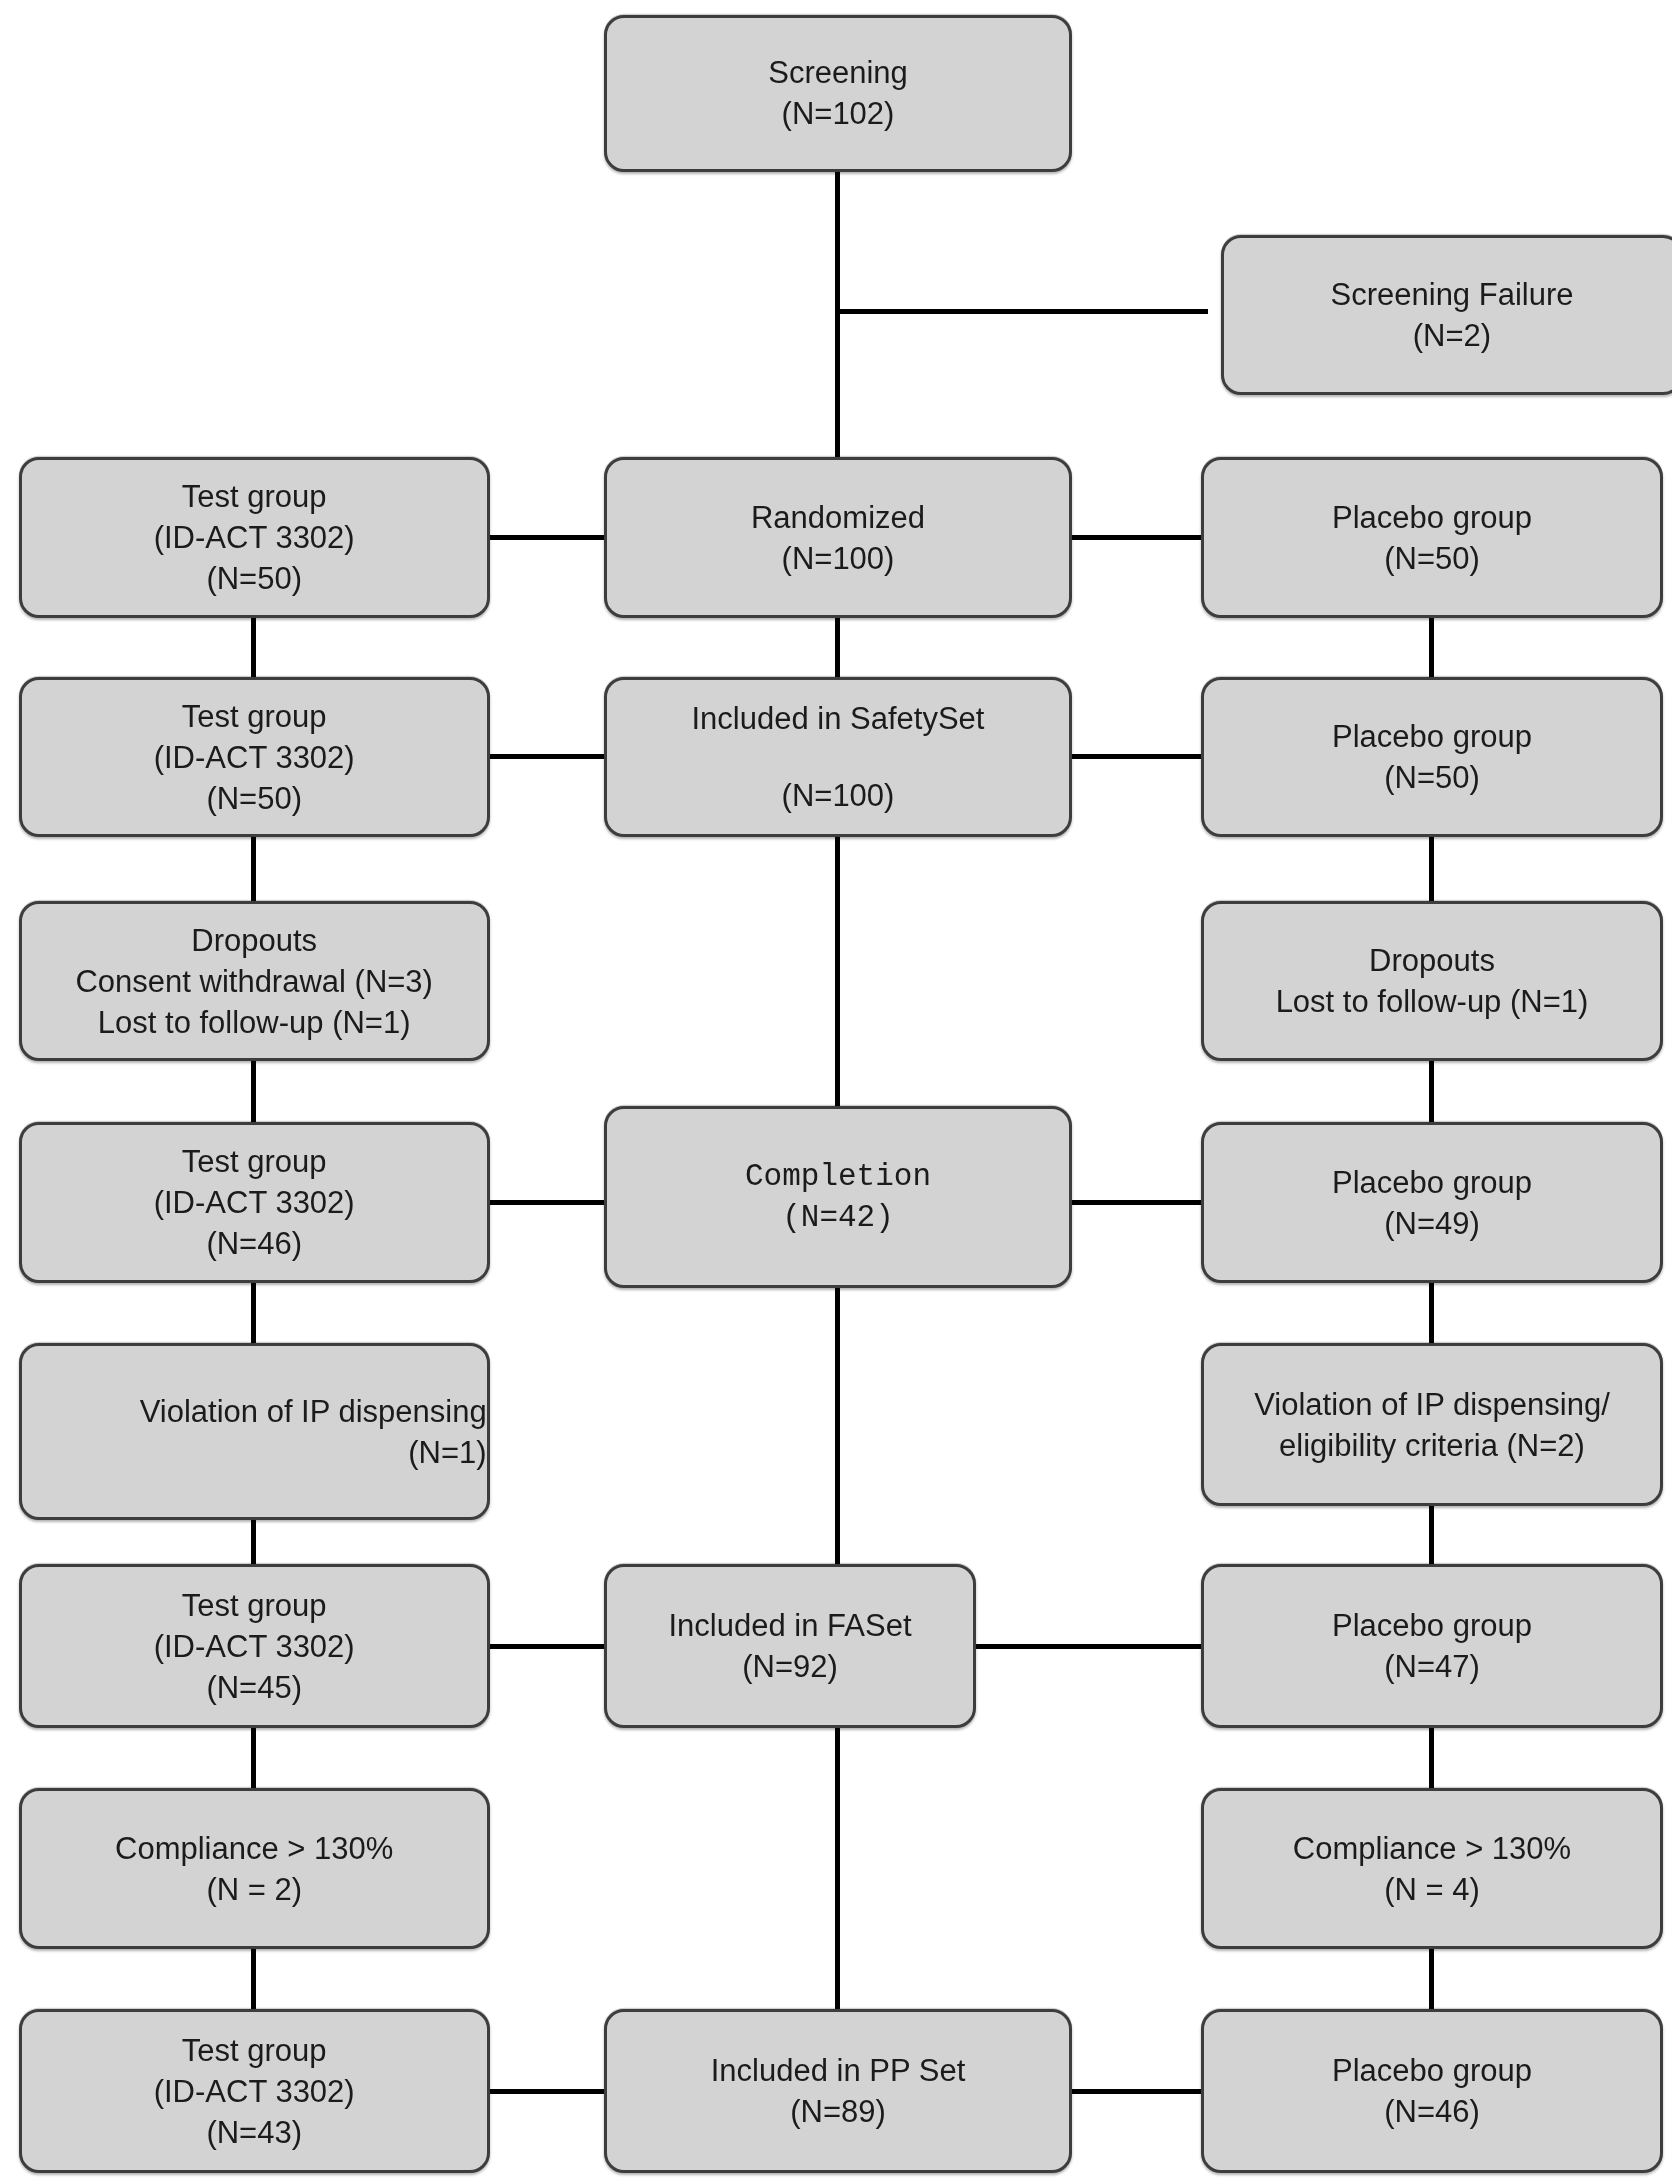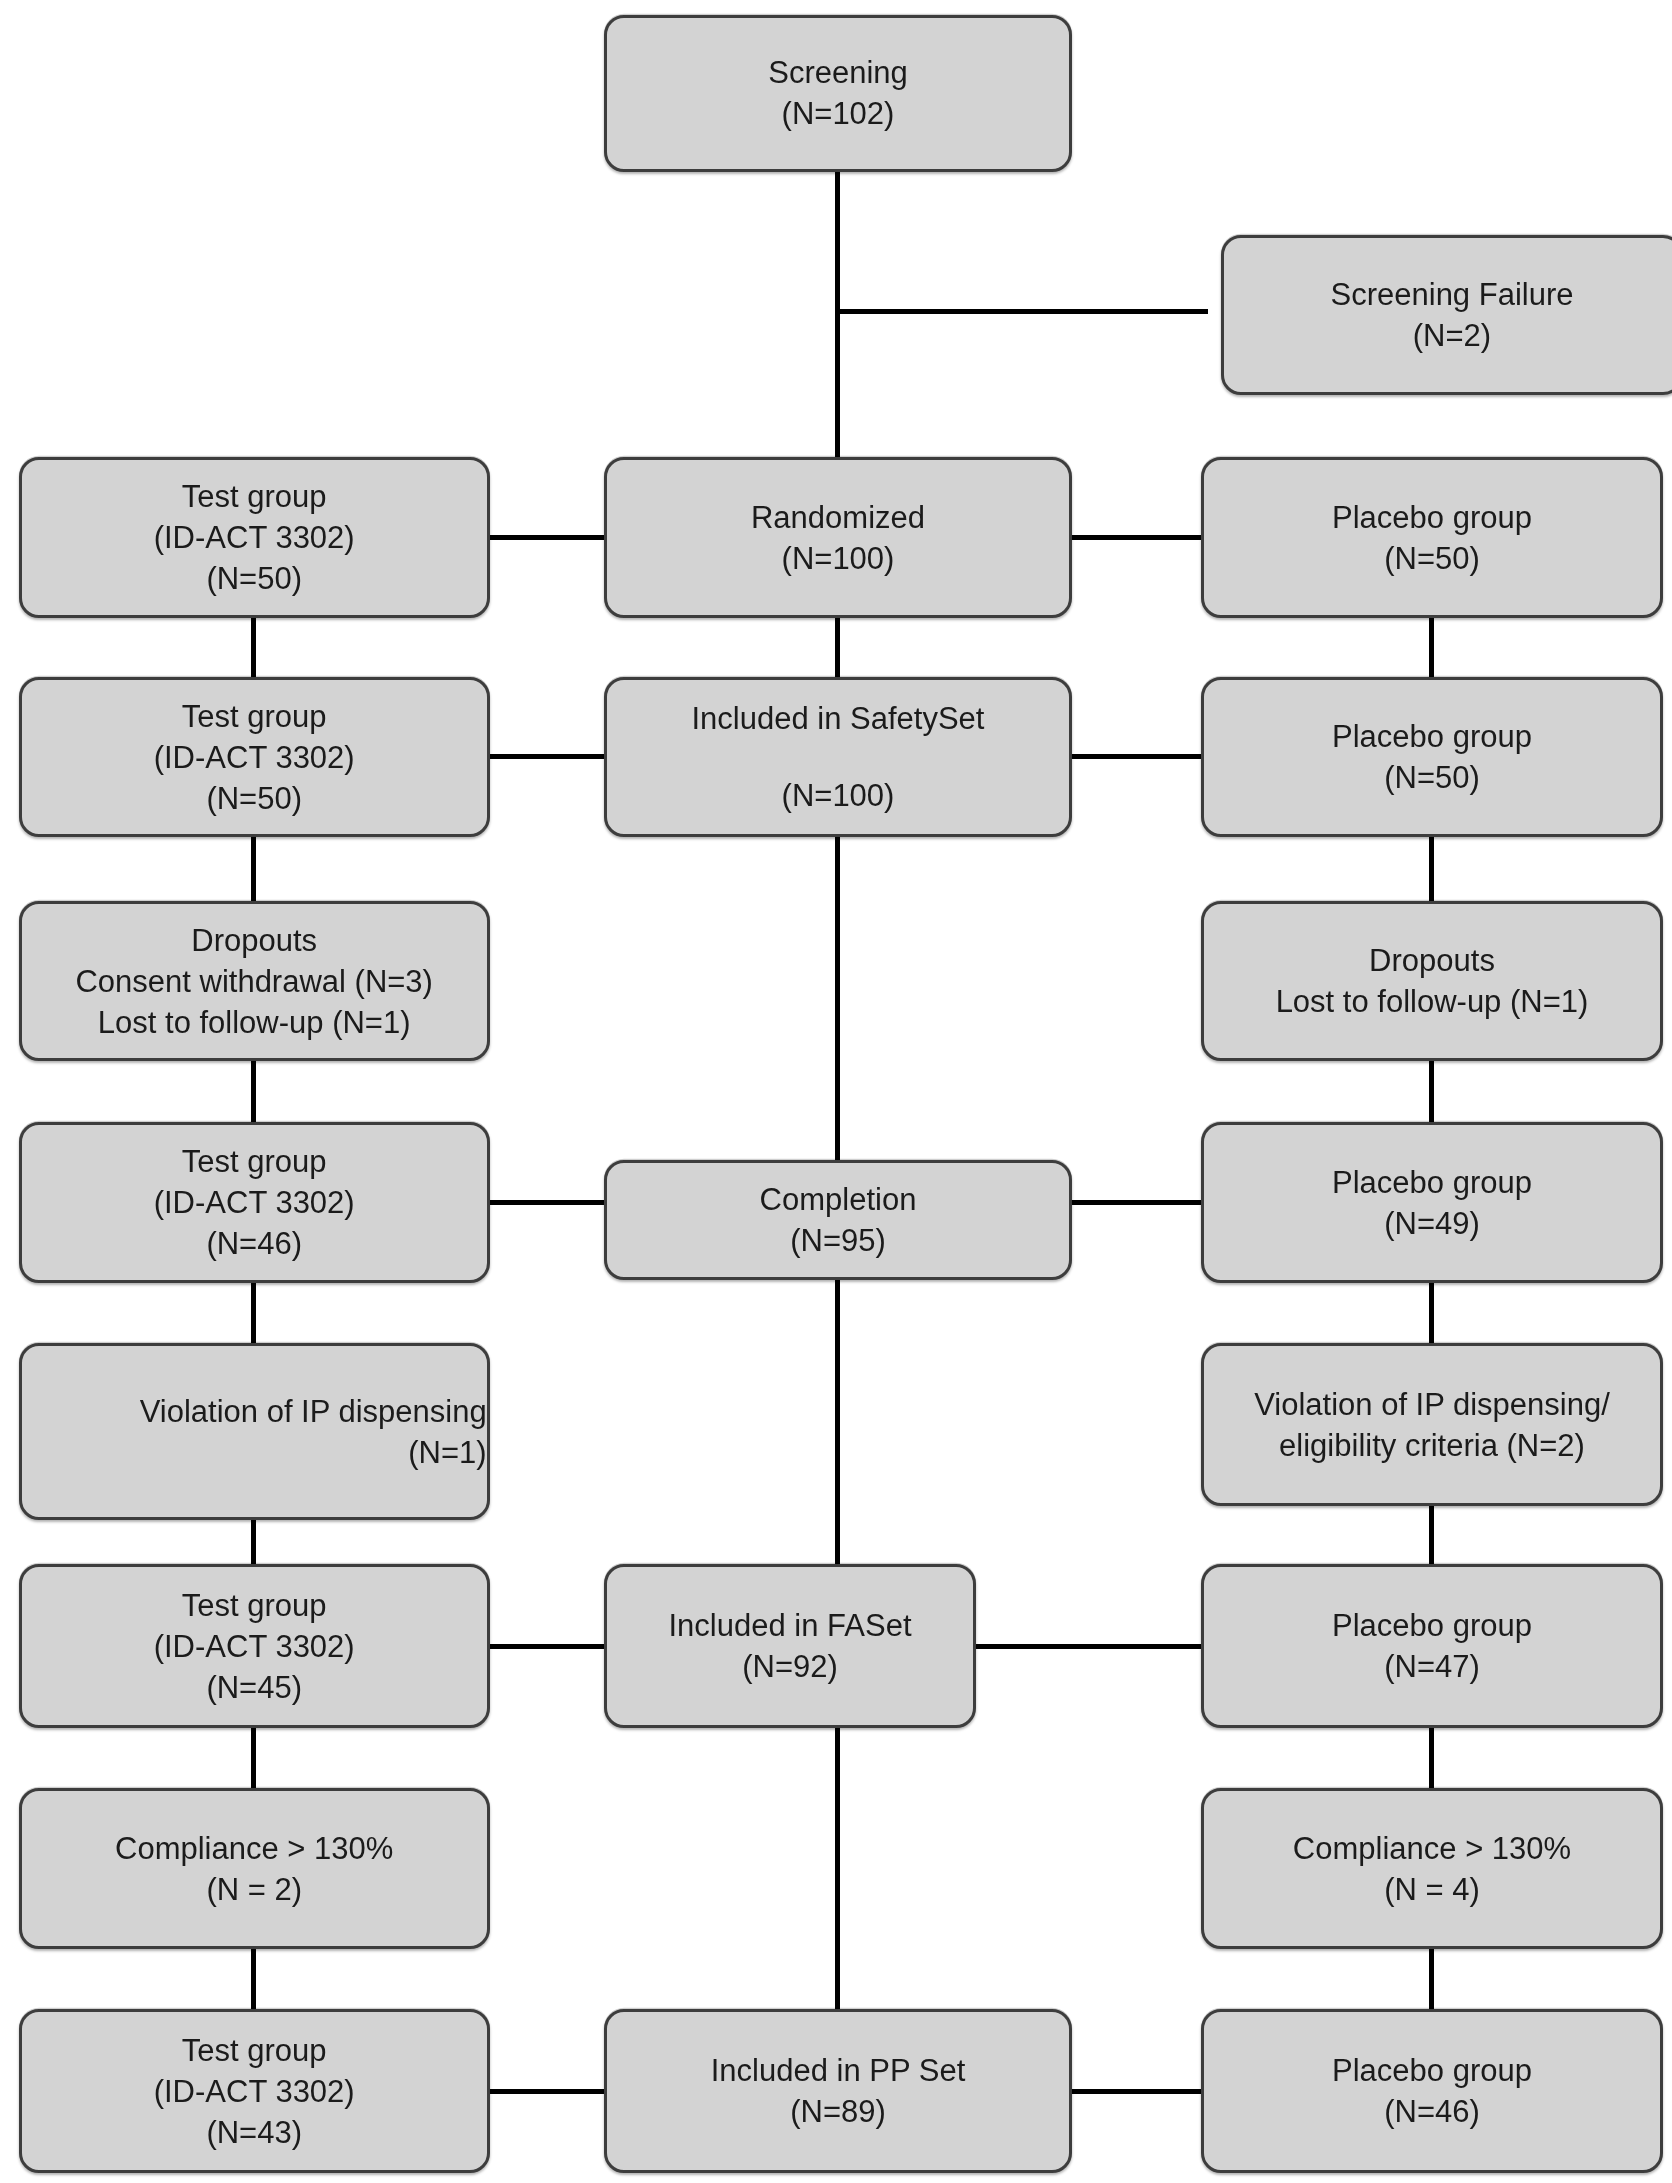--- a/index.html
+++ b/index.html
@@ -99,23 +99,23 @@
       </div>
       <div class="box" style="left: 1201px; top: 901px; width: 462px; height: 160px;">
         <span>Dropouts</span>
         <span>Lost to follow-up (N=1)</span>
       </div>
       <div class="box" style="left: 18.7px; top: 1122px; width: 471px; height: 161px;">
         <span>Test group</span>
         <span>(ID-ACT 3302)</span>
         <span>(N=46)</span>
       </div>
-      <div class="box" style="left: 604px; top: 1160px; width: 468px; height: 120px;">
+      <div class="box" style="left: 604px; top: 1106px; width: 468px; height: 182px; font-family: Liberation Mono, monospace;">
         <span>Completion</span>
-        <span>(N=95)</span>
+        <span>(N=42)</span>
       </div>
       <div class="box" style="left: 1201px; top: 1122px; width: 462px; height: 161px;">
         <span>Placebo group</span>
         <span>(N=49)</span>
       </div>
       <div class="box" style="left: 18.7px; top: 1343px; width: 471px; height: 177px; align-items: flex-end;">
         <span>Violation of IP dispensing</span>
         <span>(N=1)</span>
       </div>
       <div class="box" style="left: 1201px; top: 1343px; width: 462px; height: 163px;">

